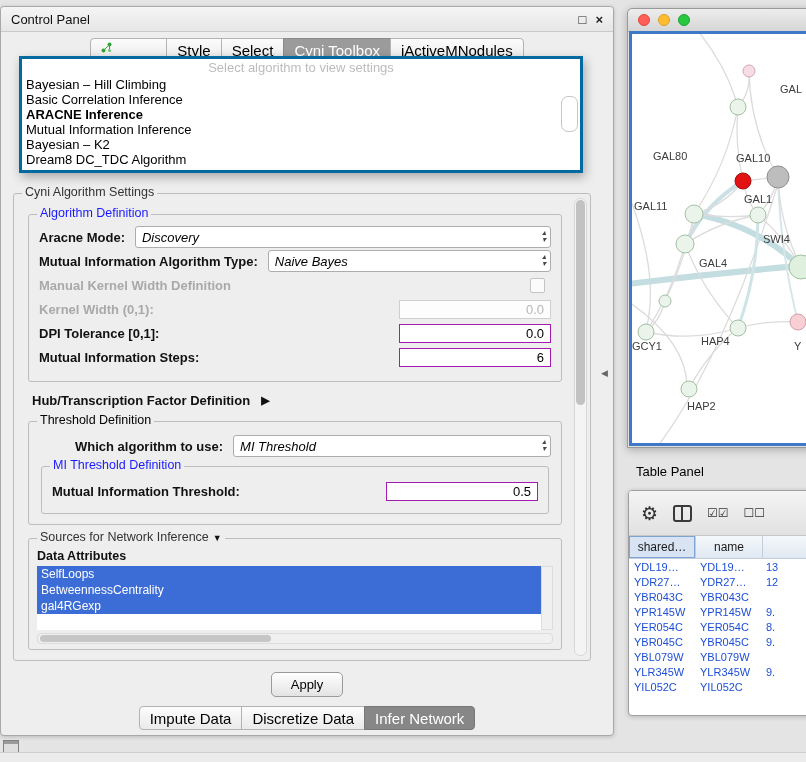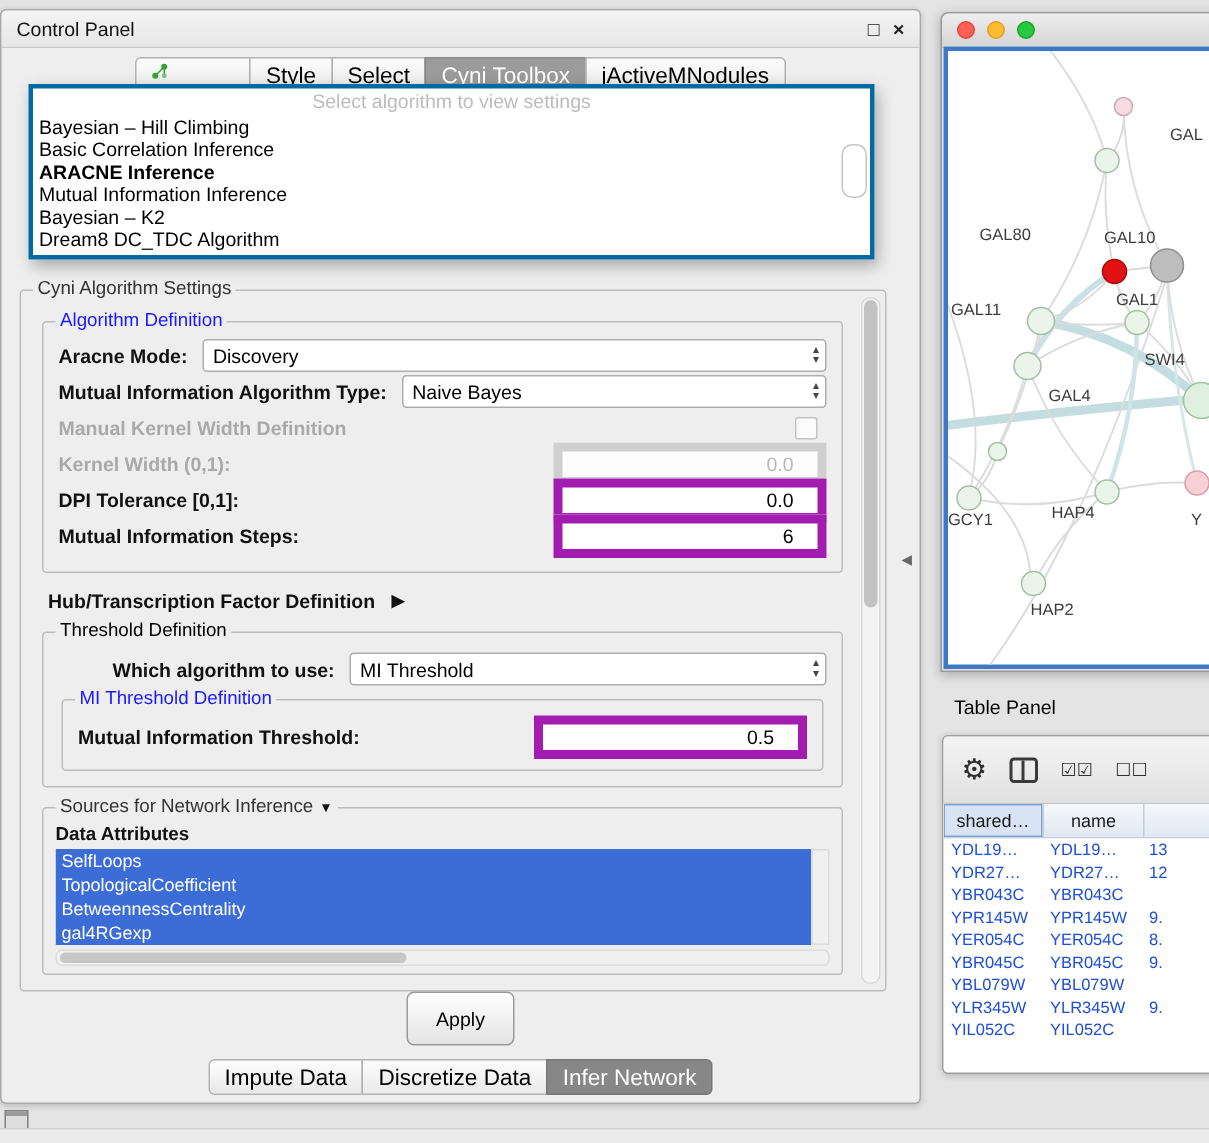--- a/index.html
+++ b/index.html
@@ -47,25 +47,25 @@
                 border:1px solid #d8d8d8;border-radius:6px;}
   .main-vscroll .thumb{position:absolute;top:1px;left:1px;right:1px;height:45%;background:#c2c2c2;border-radius:5px;}
 
   .ad-group{margin:20px 28px 0 14px;padding:12px 10px 10px 10px;}
   .frow{display:flex;align-items:center;height:20px;margin-bottom:4px;font-size:13px;}
   .frow .lbl{font-weight:bold;color:#111;white-space:nowrap;}
   .frow .lbl.dis{color:#a9a9a9;}
   .spacer{flex:1;}
 
   .combo{flex:1;margin-left:10px;height:20px;background:#fff;border:1px solid #adadad;border-radius:3px;
-         display:flex;align-items:center;font-size:13px;padding:0 18px 0 6px;position:relative;}
+         display:flex;align-items:center;font-size:13px;padding:0 18px 0 6px;position:relative;font-style:italic;}
   .combo .arrows{position:absolute;right:4px;top:2px;display:flex;flex-direction:column;line-height:7px;
                  font-size:8px;color:#444;}
-  .tfield{width:138px;height:17px;border:6px solid #a21caf;background:#fff;font-size:13px;
-          display:flex;align-items:center;justify-content:flex-end;padding:0 16px;color:#000;}
+  .tfield{width:138px;height:17px;border:1px solid #a21caf;background:#fff;font-size:13px;
+          display:flex;align-items:center;justify-content:flex-end;padding:0 6px;color:#000;}
   .tfield.dis{color:#b8b8b8;border-color:#cfcfcf;background:#fdfdfd;}
   .cb{width:13px;height:13px;border:1px solid #c4c4c4;border-radius:2px;background:#fbfbfb;margin-right:6px;}
 
   .hub-row{margin:11px 0 0 18px;display:flex;align-items:center;gap:11px;font-weight:bold;font-size:13px;color:#111;}
   .hub-arrow{font-size:11px;color:#111;}
 
   .th-group{margin:13px 28px 0 14px;padding:14px 10px 10px 10px;}
   .frow.indent{margin-left:36px;}
   .mi-group{margin:10px 2px 0 2px;padding:14px 10px 8px 10px;}
 
@@ -73,21 +73,21 @@
   .attrs-label{font-weight:bold;font-size:12.5px;color:#111;margin:2px 0 3px 0;}
   .attr-list{position:relative;height:64px;background:#fff;}
   .attr-items{position:absolute;left:0;top:0;right:12px;bottom:0;overflow:hidden;}
   .attr-item{height:16px;background:#3c6cd6;color:#fff;font-size:12px;display:flex;align-items:center;padding-left:4px;}
   .list-vscroll{position:absolute;right:0;top:0;bottom:0;width:10px;background:#f0f0f0;border:1px solid #dcdcdc;}
   .list-hscroll{height:9px;margin-top:3px;background:#f0f0f0;border:1px solid #dcdcdc;border-radius:4px;position:relative;}
   .list-hscroll .thumb{position:absolute;left:2px;top:1px;bottom:1px;width:45%;background:#c6c6c6;border-radius:4px;}
   .src-title-arrow{font-size:9px;margin-left:4px;color:#111;}
 
   .apply-row{position:absolute;left:0;right:0;bottom:38px;text-align:center;}
-  .apply-btn{width:72px;height:36px;border:1px solid #9a9a9a;border-radius:5px;
+  .apply-btn{width:72px;height:25px;border:1px solid #9a9a9a;border-radius:5px;
              background:linear-gradient(#ffffff,#e3e3e3);font-size:13px;font-family:"Liberation Sans",sans-serif;}
   .bottom-tabs{position:absolute;left:0;right:0;bottom:5px;display:flex;justify-content:center;}
   .cp-tab.darksel{background:#878787;color:#fff;border-color:#787878;}
 
   .collapse-arrow{position:absolute;left:601px;top:368px;font-size:9px;color:#666;}
 
   
   .network-window{position:absolute;left:627px;top:8px;width:318px;height:438px;background:#e2e2e2;
                   border:1px solid #999;border-radius:5px 5px 0 0;box-shadow:0 2px 8px rgba(0,0,0,.25);}
   .mac-titlebar{height:22px;background:linear-gradient(#ededed,#d5d5d5);border-bottom:1px solid #b5b5b5;
@@ -259,21 +259,20 @@
             </div>
           </div>
         </div>
 
         <div class="group src-group" data-name="sources-group">
           <span class="group-title t-dark" data-name="sources-title"><span data-name="sources-title-text">Sources for Network Inference</span><span class="src-title-arrow" data-name="collapse-down-icon">▼</span></span>
           <div class="attrs-label" data-name="data-attributes-label">Data Attributes</div>
           <div class="attr-list" data-name="data-attributes-listbox">
             <div class="attr-items" data-name="data-attributes-list">
                 <div class="attr-item" data-name="attribute-item">SelfLoops</div>
-                <div class="attr-item" data-name="attribute-item">TopologicalCoefficient</div>
                 <div class="attr-item" data-name="attribute-item">BetweennessCentrality</div>
                 <div class="attr-item" data-name="attribute-item">gal4RGexp</div>
               </div>
             <div class="list-vscroll" data-name="attributes-vertical-scrollbar"></div>
           </div>
           <div class="list-hscroll" data-name="attributes-horizontal-scrollbar">
             <div class="thumb" data-name="scrollbar-thumb"></div>
           </div>
         </div>
 

